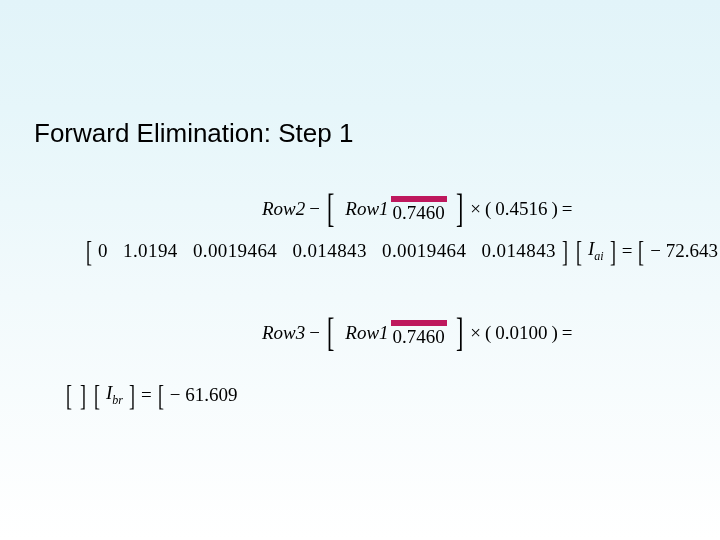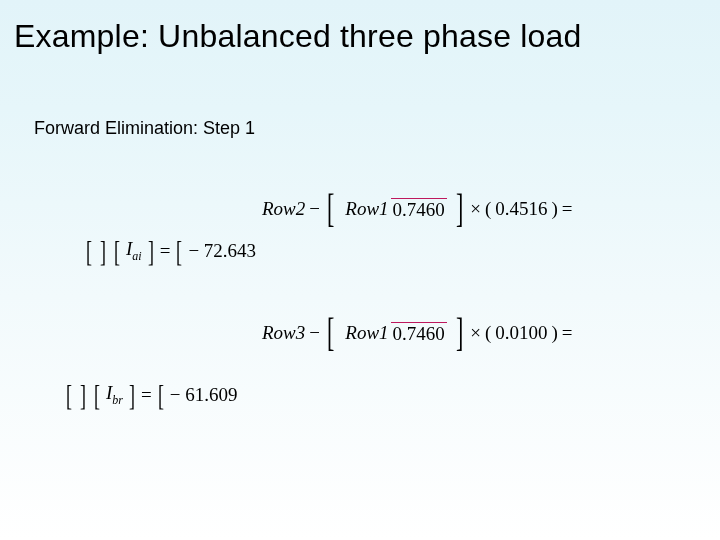--- a/index.html
+++ b/index.html
@@ -23,21 +23,21 @@
     top: 18px;
     left: 14px;
     font-size: 32px;
     font-weight: 400;
     letter-spacing: 0.2px;
   }
   .subtitle {
     position: absolute;
     top: 118px;
     left: 34px;
-    font-size: 18px;
+    font-size: 26px;
     font-weight: 400;
   }
   .rowlabel {
     font-size: 17px;
     text-decoration: underline;
     font-weight: 400;
   }
   .rowlabel.r2 { position: absolute; top: 186px; left: 72px; }
   .rowlabel.r3 { position: absolute; top: 330px; left: 72px; }
 
@@ -67,21 +67,21 @@
   }
   .frac {
     display: inline-flex;
     flex-direction: row;
     align-items: center;
     vertical-align: middle;
     line-height: 1.05;
     margin: 0 2px;
   }
   .frac .num { padding: 0 2px 1px 2px; }
-  .frac .den { border-top: 1px solid #be185d; padding: 1px 2px 0 2px; font-style: normal; }
+  .frac .den { border-top: 6px solid #be185d; padding: 1px 2px 0 2px; font-style: normal; }
 
   
   .matrow {
     position: absolute;
     font-family: "Times New Roman", Times, serif;
     font-size: 19px;
     display: flex;
     align-items: center;
     gap: 4px;
     white-space: nowrap;
@@ -103,21 +103,20 @@
   }
   .ivar { font-style: italic; }
   .ivar sub { font-size: 12px; font-style: italic; vertical-align: sub; margin-top: 28px; }
   .rhs { font-style: normal; }
 </style>
 </head>
 <body>
 
 <div class="slide">
 
-  <div class="title">Example: Unbalanced three phase load</div>
 
   <div class="subtitle">Forward Elimination: Step 1</div>
 
 
   <div class="formula f2">
     <span>Row2</span>
     <span class="upright">−</span>
     <span class="lbrack">[</span>
     <span class="frac">
       <span class="num">Row1</span>
@@ -126,20 +125,28 @@
     <span class="rbrack">]</span>
     <span class="upright">×</span>
     <span class="upright">(</span>
       <span class="upright">0.4516</span>
       <span class="upright">)</span>
     <span class="upright">=</span>
   </div>
 
   <div class="matrow m2">
     <span class="tallbrack">[</span>
+    <span class="nums">
+      <span>0</span>
+      <span>1.0194</span>
+      <span>0.0019464</span>
+      <span>0.014843</span>
+      <span>0.0019464</span>
+      <span>0.014843</span>
+    </span>
     <span class="tallbrack">]</span>
     <span class="tallbrack">[</span>
     <span class="ivar"><span>I</span><sub>ai</sub></span>
     <span class="tallbrack">]</span>
     <span class="rhs">=</span>
     <span class="tallbrack">[</span>
     <span class="rhs">− 72.643</span>
 
   </div>
 

